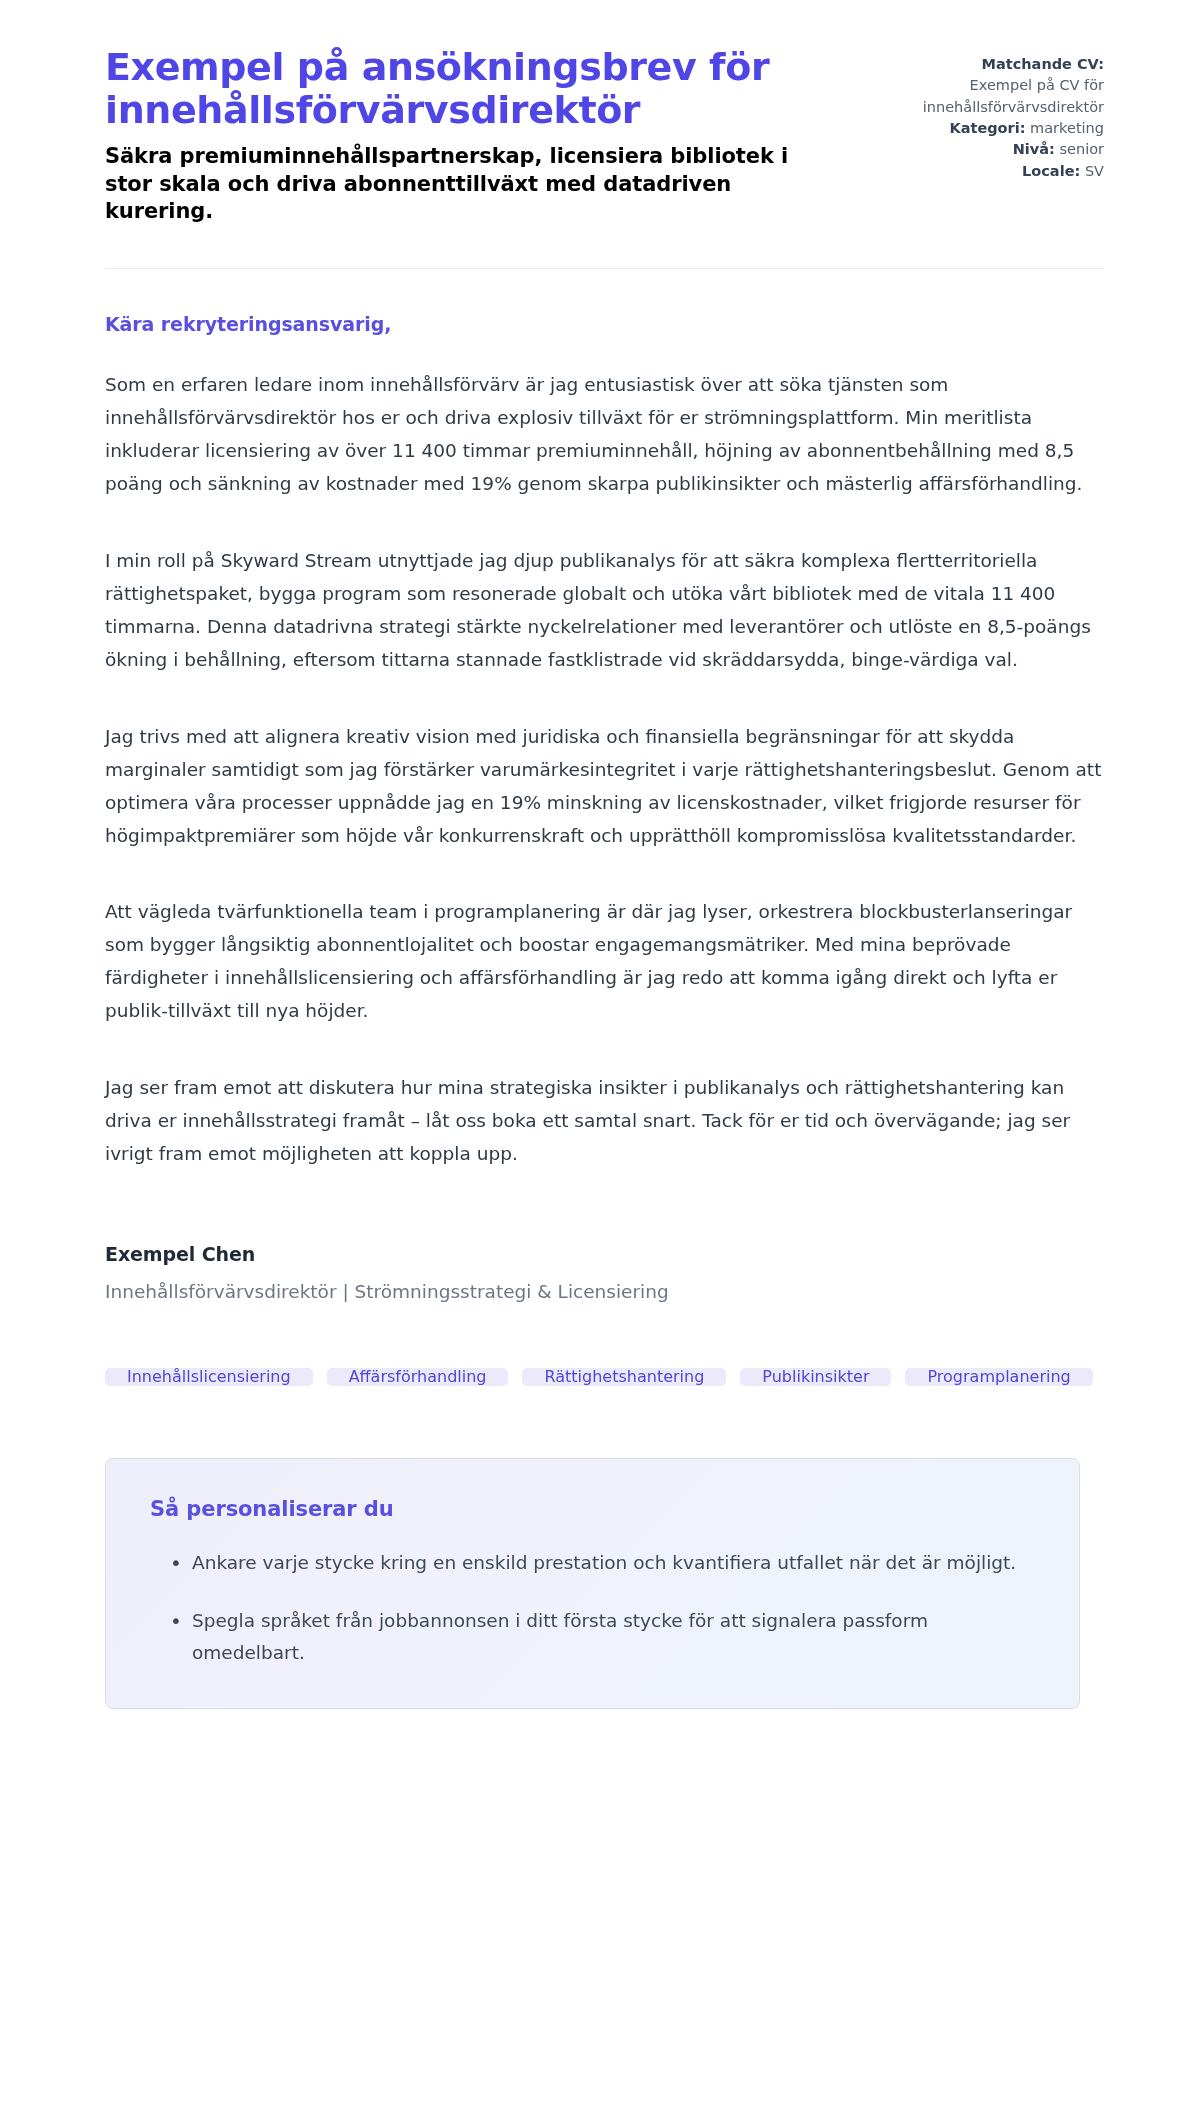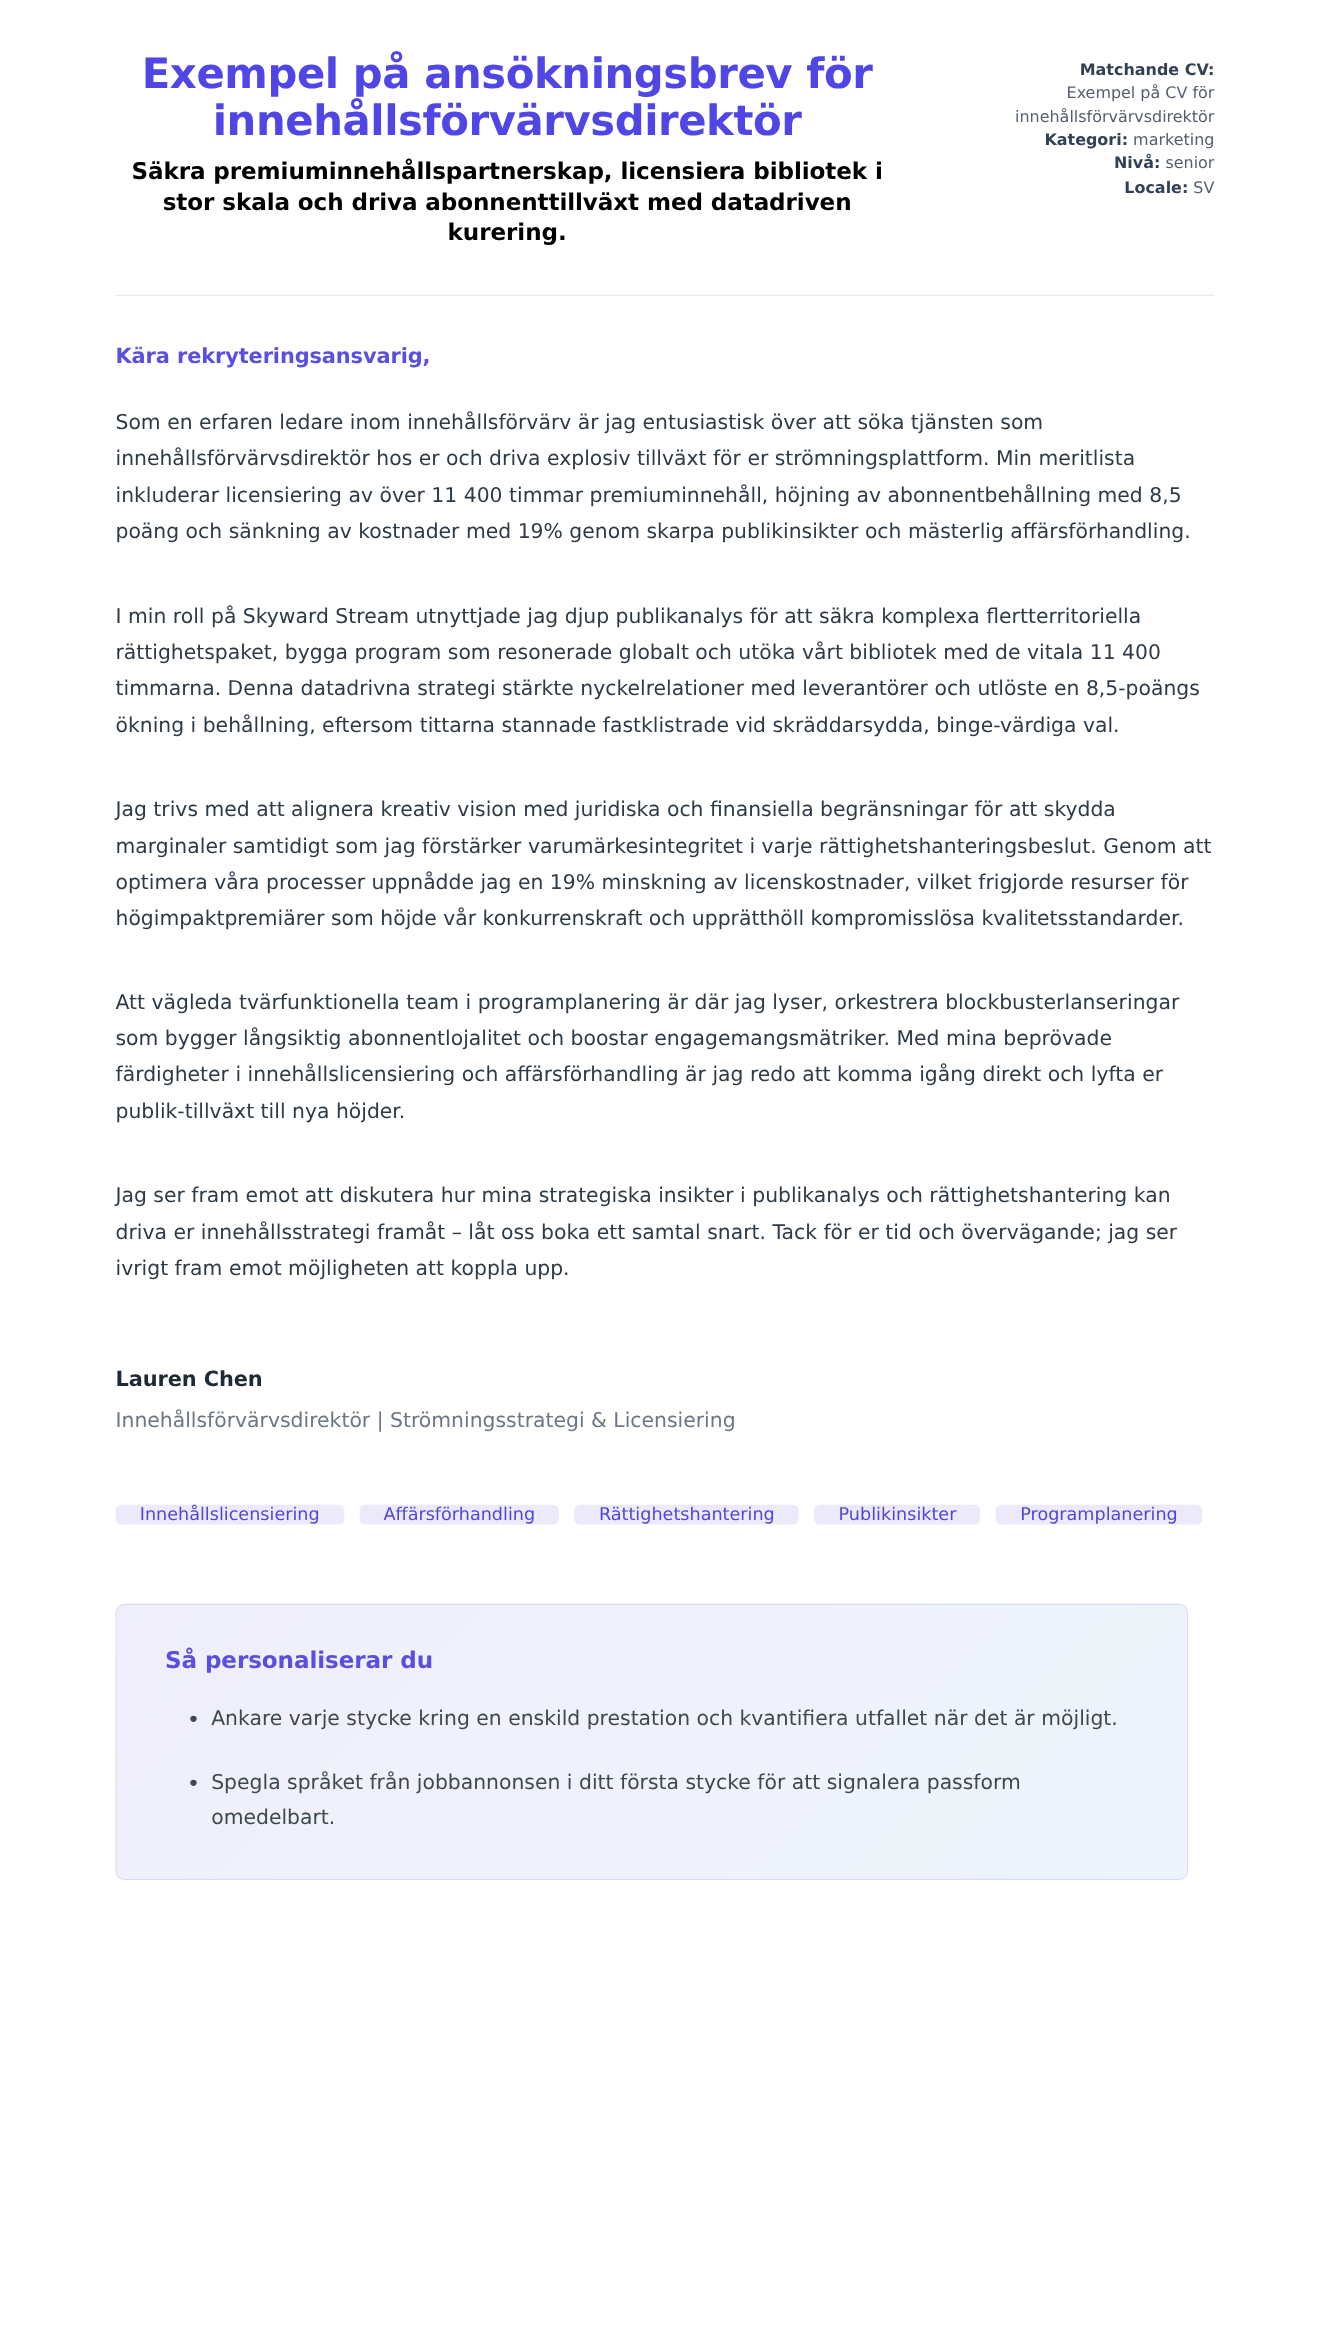--- a/index.html
+++ b/index.html
@@ -31,21 +31,21 @@
     padding:46px 96px 40px 105px;
   }
 
   
   .header{
     display:flex;
     align-items:flex-start;
     justify-content:space-between;
     gap:40px;
   }
-  .header-left{flex:1 1 auto;max-width:712px;text-align:center;}
+  .header-left{flex:1 1 auto;max-width:712px;}
   .doc-title{
     margin:0;
     font-size:38px;
     line-height:1.14;
     font-weight:700;
     color:var(--accent);
     letter-spacing:-0.4px;
   }
   .doc-subtitle{
     margin:10px 0 0 0;
@@ -205,21 +205,21 @@
   <div class="letter">
     <p class="salutation">Kära rekryteringsansvarig,</p>
 
     <p class="para">Som en erfaren ledare inom innehållsförvärv är jag entusiastisk över att söka tjänsten som innehållsförvärvsdirektör hos er och driva explosiv tillväxt för er strömningsplattform. Min meritlista inkluderar licensiering av över 11 400 timmar premiuminnehåll, höjning av abonnentbehållning med 8,5 poäng och sänkning av kostnader med 19% genom skarpa publikinsikter och mästerlig affärsförhandling.</p>
     <p class="para">I min roll på Skyward Stream utnyttjade jag djup publikanalys för att säkra komplexa flertterritoriella rättighetspaket, bygga program som resonerade globalt och utöka vårt bibliotek med de vitala 11 400 timmarna. Denna datadrivna strategi stärkte nyckelrelationer med leverantörer och utlöste en 8,5-poängs ökning i behållning, eftersom tittarna stannade fastklistrade vid skräddarsydda, binge-värdiga val.</p>
     <p class="para">Jag trivs med att alignera kreativ vision med juridiska och finansiella begränsningar för att skydda marginaler samtidigt som jag förstärker varumärkesintegritet i varje rättighetshanteringsbeslut. Genom att optimera våra processer uppnådde jag en 19% minskning av licenskostnader, vilket frigjorde resurser för högimpaktpremiärer som höjde vår konkurrenskraft och upprätthöll kompromisslösa kvalitetsstandarder.</p>
     <p class="para">Att vägleda tvärfunktionella team i programplanering är där jag lyser, orkestrera blockbusterlanseringar som bygger långsiktig abonnentlojalitet och boostar engagemangsmätriker. Med mina beprövade färdigheter i innehållslicensiering och affärsförhandling är jag redo att komma igång direkt och lyfta er publik-tillväxt till nya höjder.</p>
     <p class="para">Jag ser fram emot att diskutera hur mina strategiska insikter i publikanalys och rättighetshantering kan driva er innehållsstrategi framåt – låt oss boka ett samtal snart. Tack för er tid och övervägande; jag ser ivrigt fram emot möjligheten att koppla upp.</p>
 
     <div class="signature">
-      <p class="sig-name">Lauren Chen</p>
+      <p class="sig-name">Exempel Chen</p>
       <p class="sig-role">Innehållsförvärvsdirektör | Strömningsstrategi &amp; Licensiering</p>
     </div>
   </div>
 
   <div class="tags">
     <span class="tag">Innehållslicensiering</span>
     <span class="tag">Affärsförhandling</span>
     <span class="tag">Rättighetshantering</span>
     <span class="tag">Publikinsikter</span>
     <span class="tag">Programplanering</span>

